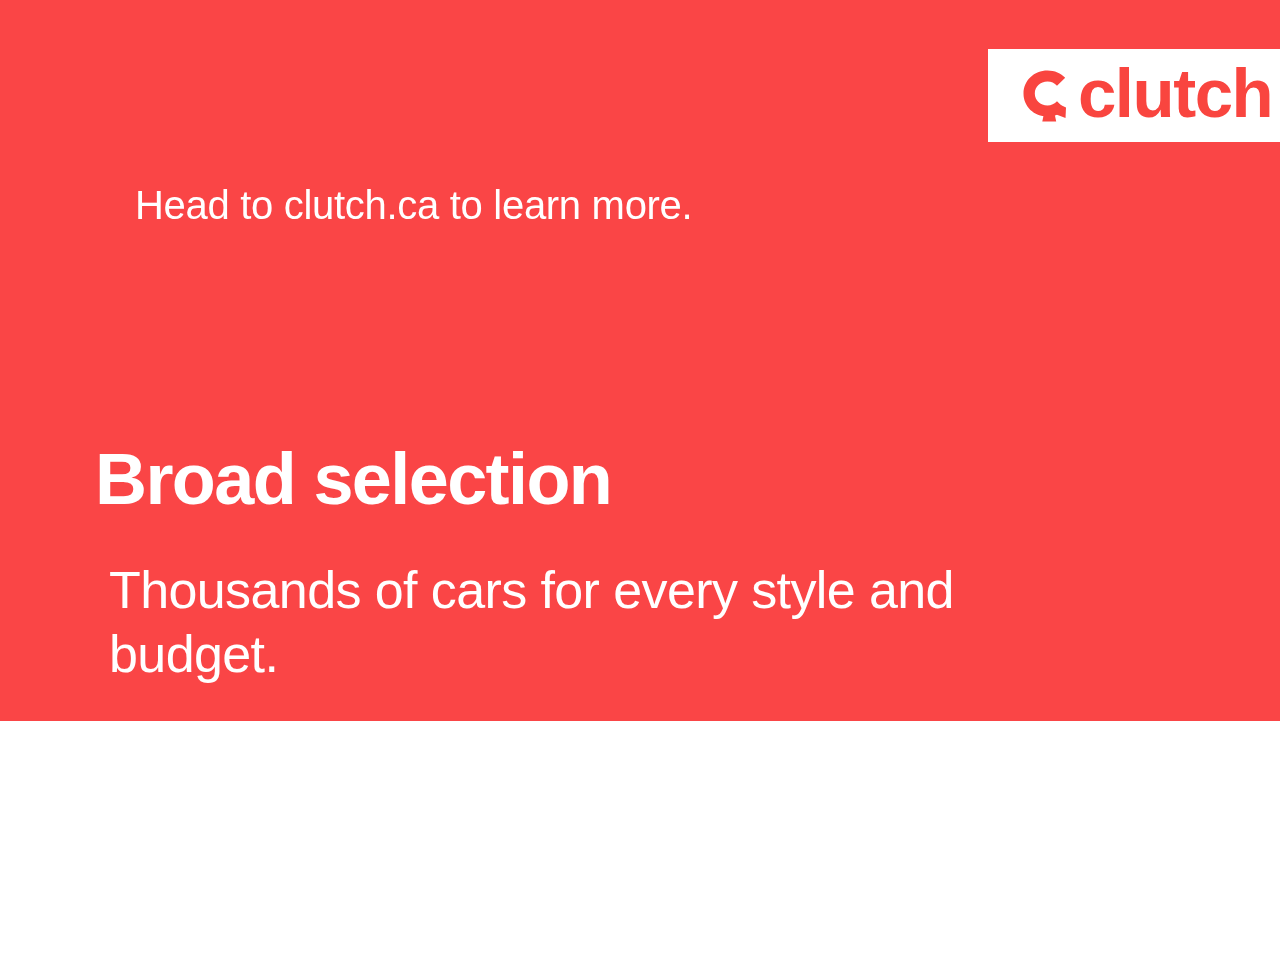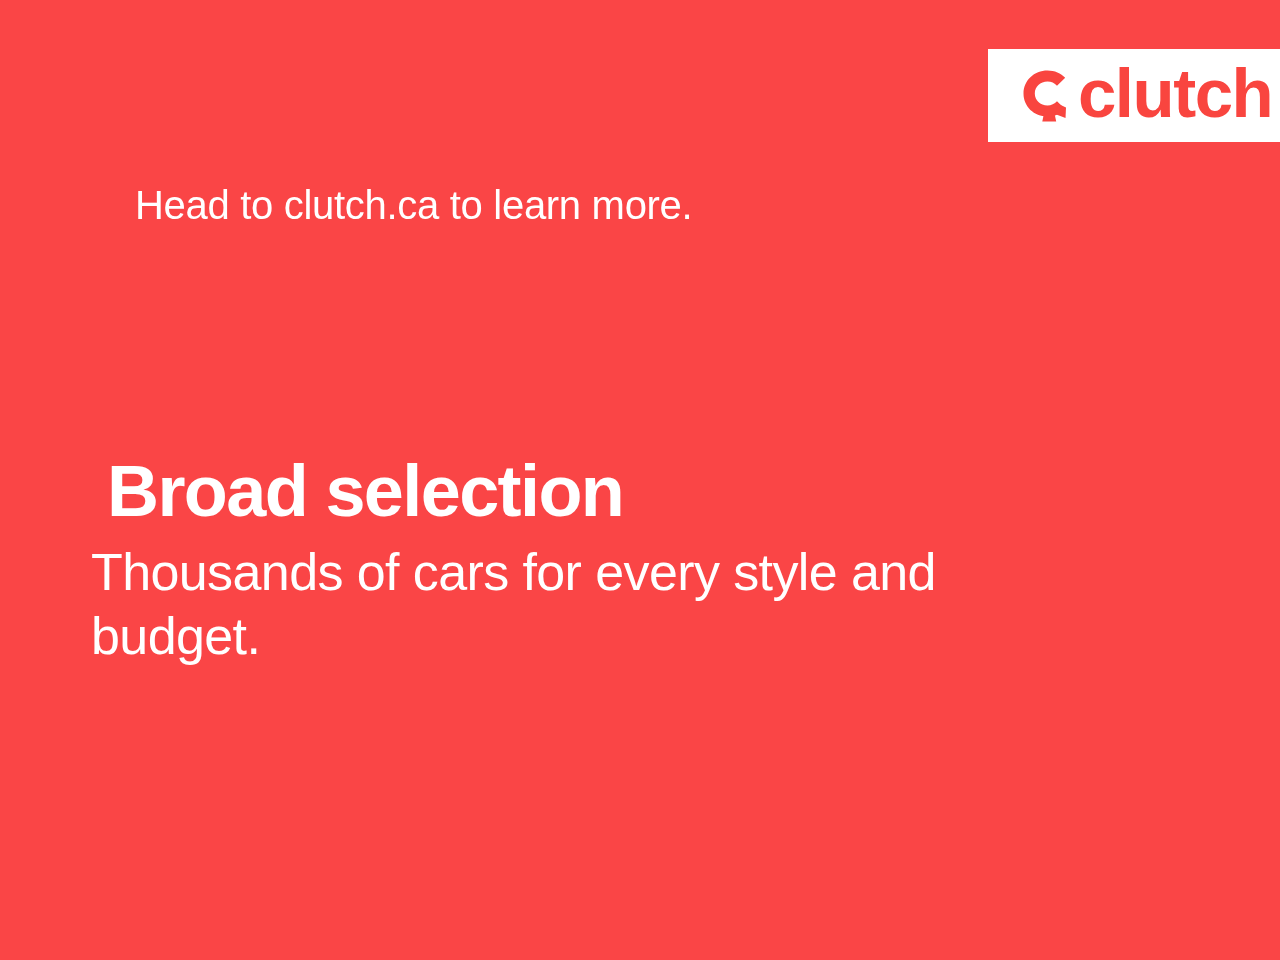--- a/index.html
+++ b/index.html
@@ -11,21 +11,21 @@
     width: 1280px;
     height: 960px;
     overflow: hidden;
     font-family: "Liberation Sans", "DejaVu Sans", sans-serif;
     background: #ffffff;
   }
 
   .slide {
     position: relative;
     width: 1280px;
-    height: 960px;
+    height: 721px;
     background: #fa4546;
     overflow: hidden;
   }
 
   
   .logo-plate {
     position: absolute;
     left: 988px;
     top: 49px;
     width: 300px;          
@@ -87,34 +87,34 @@
   .headline {
     position: absolute;
     top: 437px;
     left: 0;
     font-size: 72px;
     font-weight: 700;
     color: #ffffff;
     letter-spacing: -1.6px;
     line-height: 1.08;
     white-space: nowrap;
-    margin: 16px;
+    margin: 4px;
   }
 
   .subhead {
     position: absolute;
     top: 540px;
     left: 0;
     width: 940px;
     font-size: 52px;
     font-weight: 400;
     color: #ffffff;
     letter-spacing: -0.6px;
     line-height: 1.24;
-    margin: 0;
+    margin: 18px;
   }
 </style>
 </head>
 <body>
 
 <div class="slide">
 
   <div class="logo-plate">
     <div class="logo-wordmark">
       <svg class="logo-c-mark" viewBox="0 0 52 58" aria-hidden="true">

